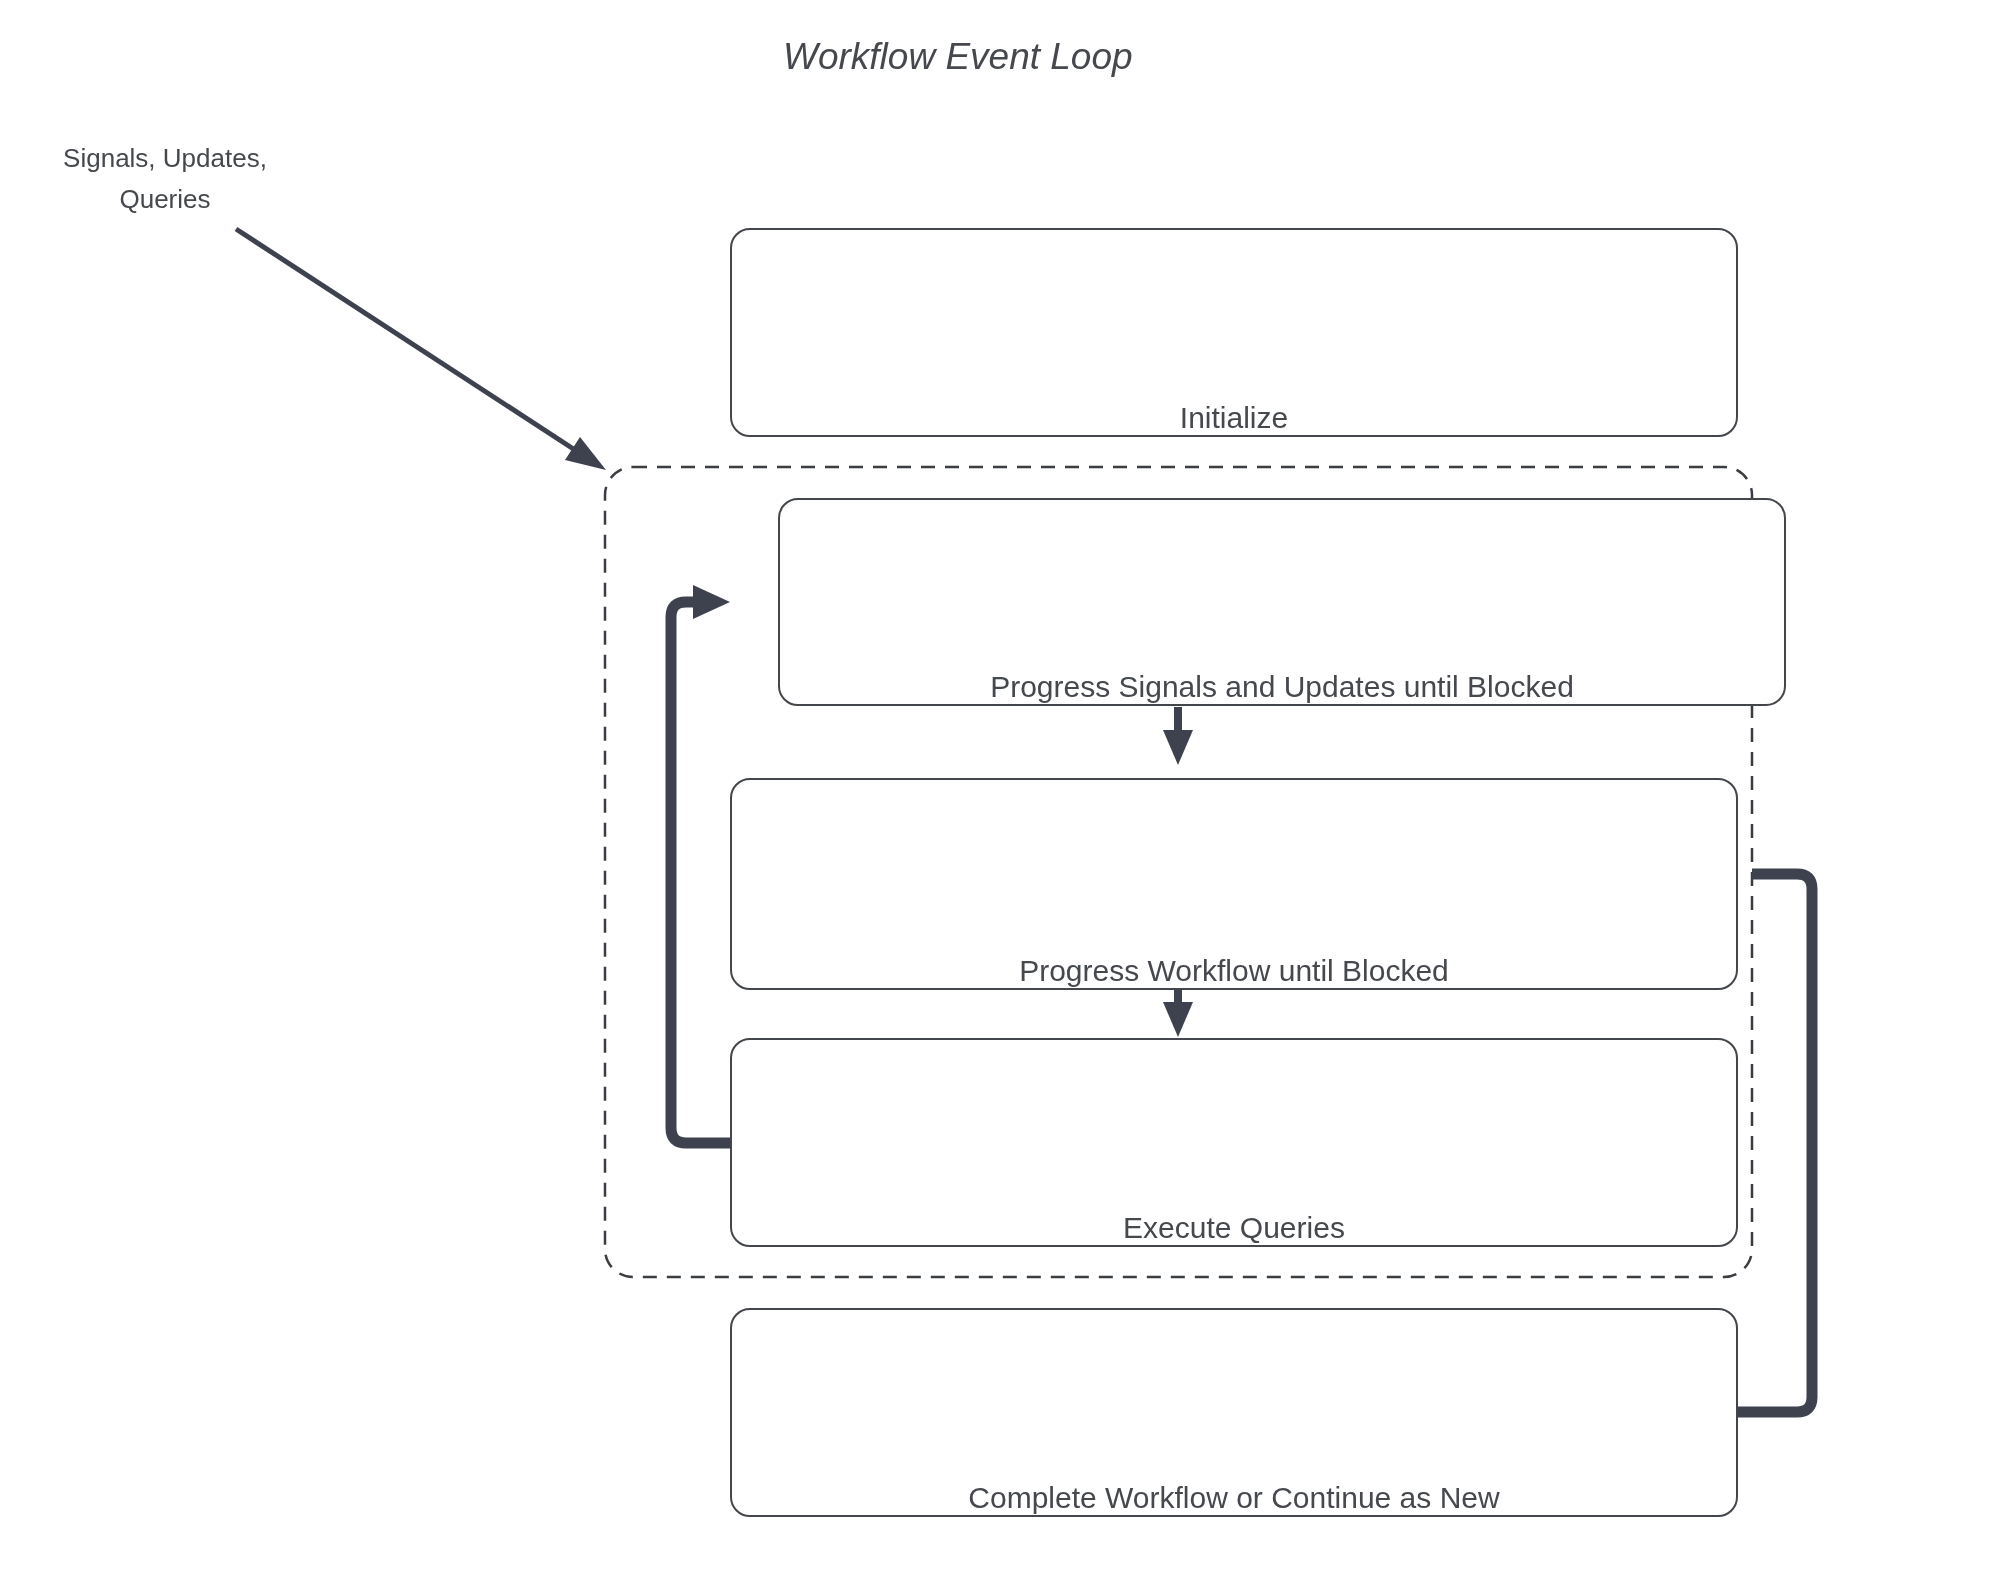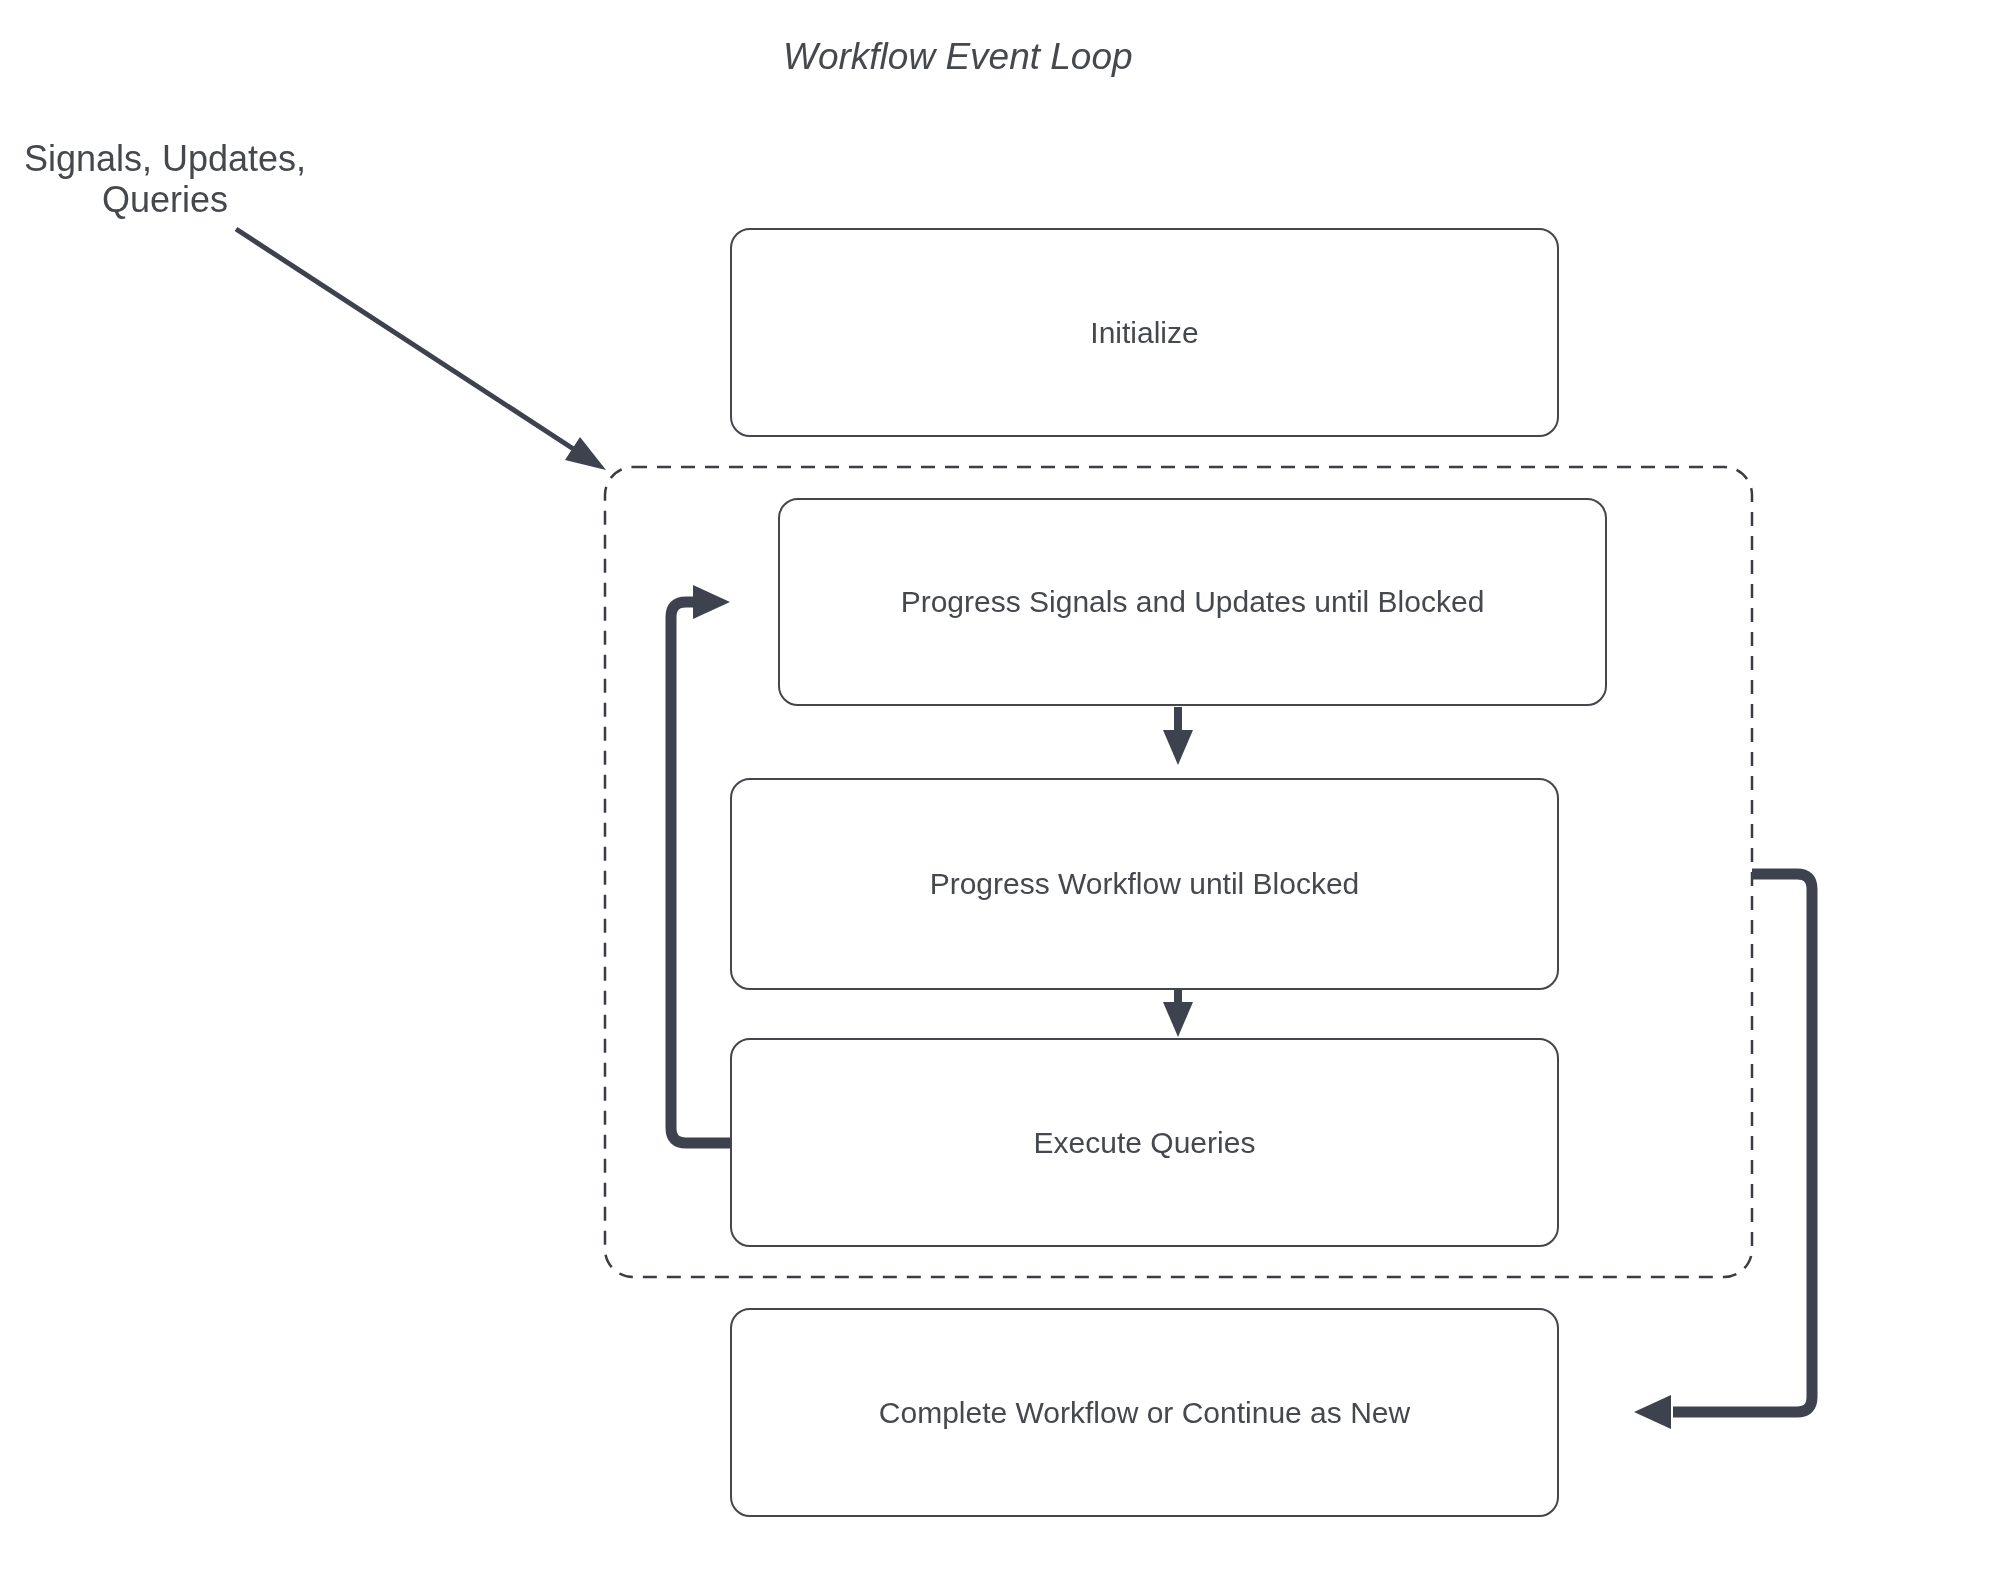--- a/index.html
+++ b/index.html
@@ -30,36 +30,36 @@
     font-size: 37px;
     font-style: italic;
     color: var(--text, #45484d);
   }
   .annotation {
     position: absolute;
     left: 20px;
     top: 138px;
     width: 290px;
     text-align: center;
-    font-size: 36px;
+    font-size: 26px;
     line-height: 41px;
     white-space: pre-line;
     color: var(--text, #45484d);
   }
   .node {
     position: absolute;
     left: 730px;
-    width: 829px;
+    width: 1008px;
     height: 209px;
     box-sizing: border-box;
     background: #ffffff;
     border: 2px solid var(--border, #43464b);
     border-radius: 20px;
     display: flex;
-    align-items: center;
+    align-items: flex-end;
     justify-content: center;
     text-align: center;
     font-size: 30px;
     color: var(--text, #45484d);
     z-index: 2;
   }
   #node-initialize      { top: 228px; }
   #node-progress-signals{ top: 498px; height: 208px; margin-left: 48px; }
   #node-progress-workflow{ top: 765px; height: 212px; margin-top: 13px; }
   #node-execute-queries { top: 1038px; }

